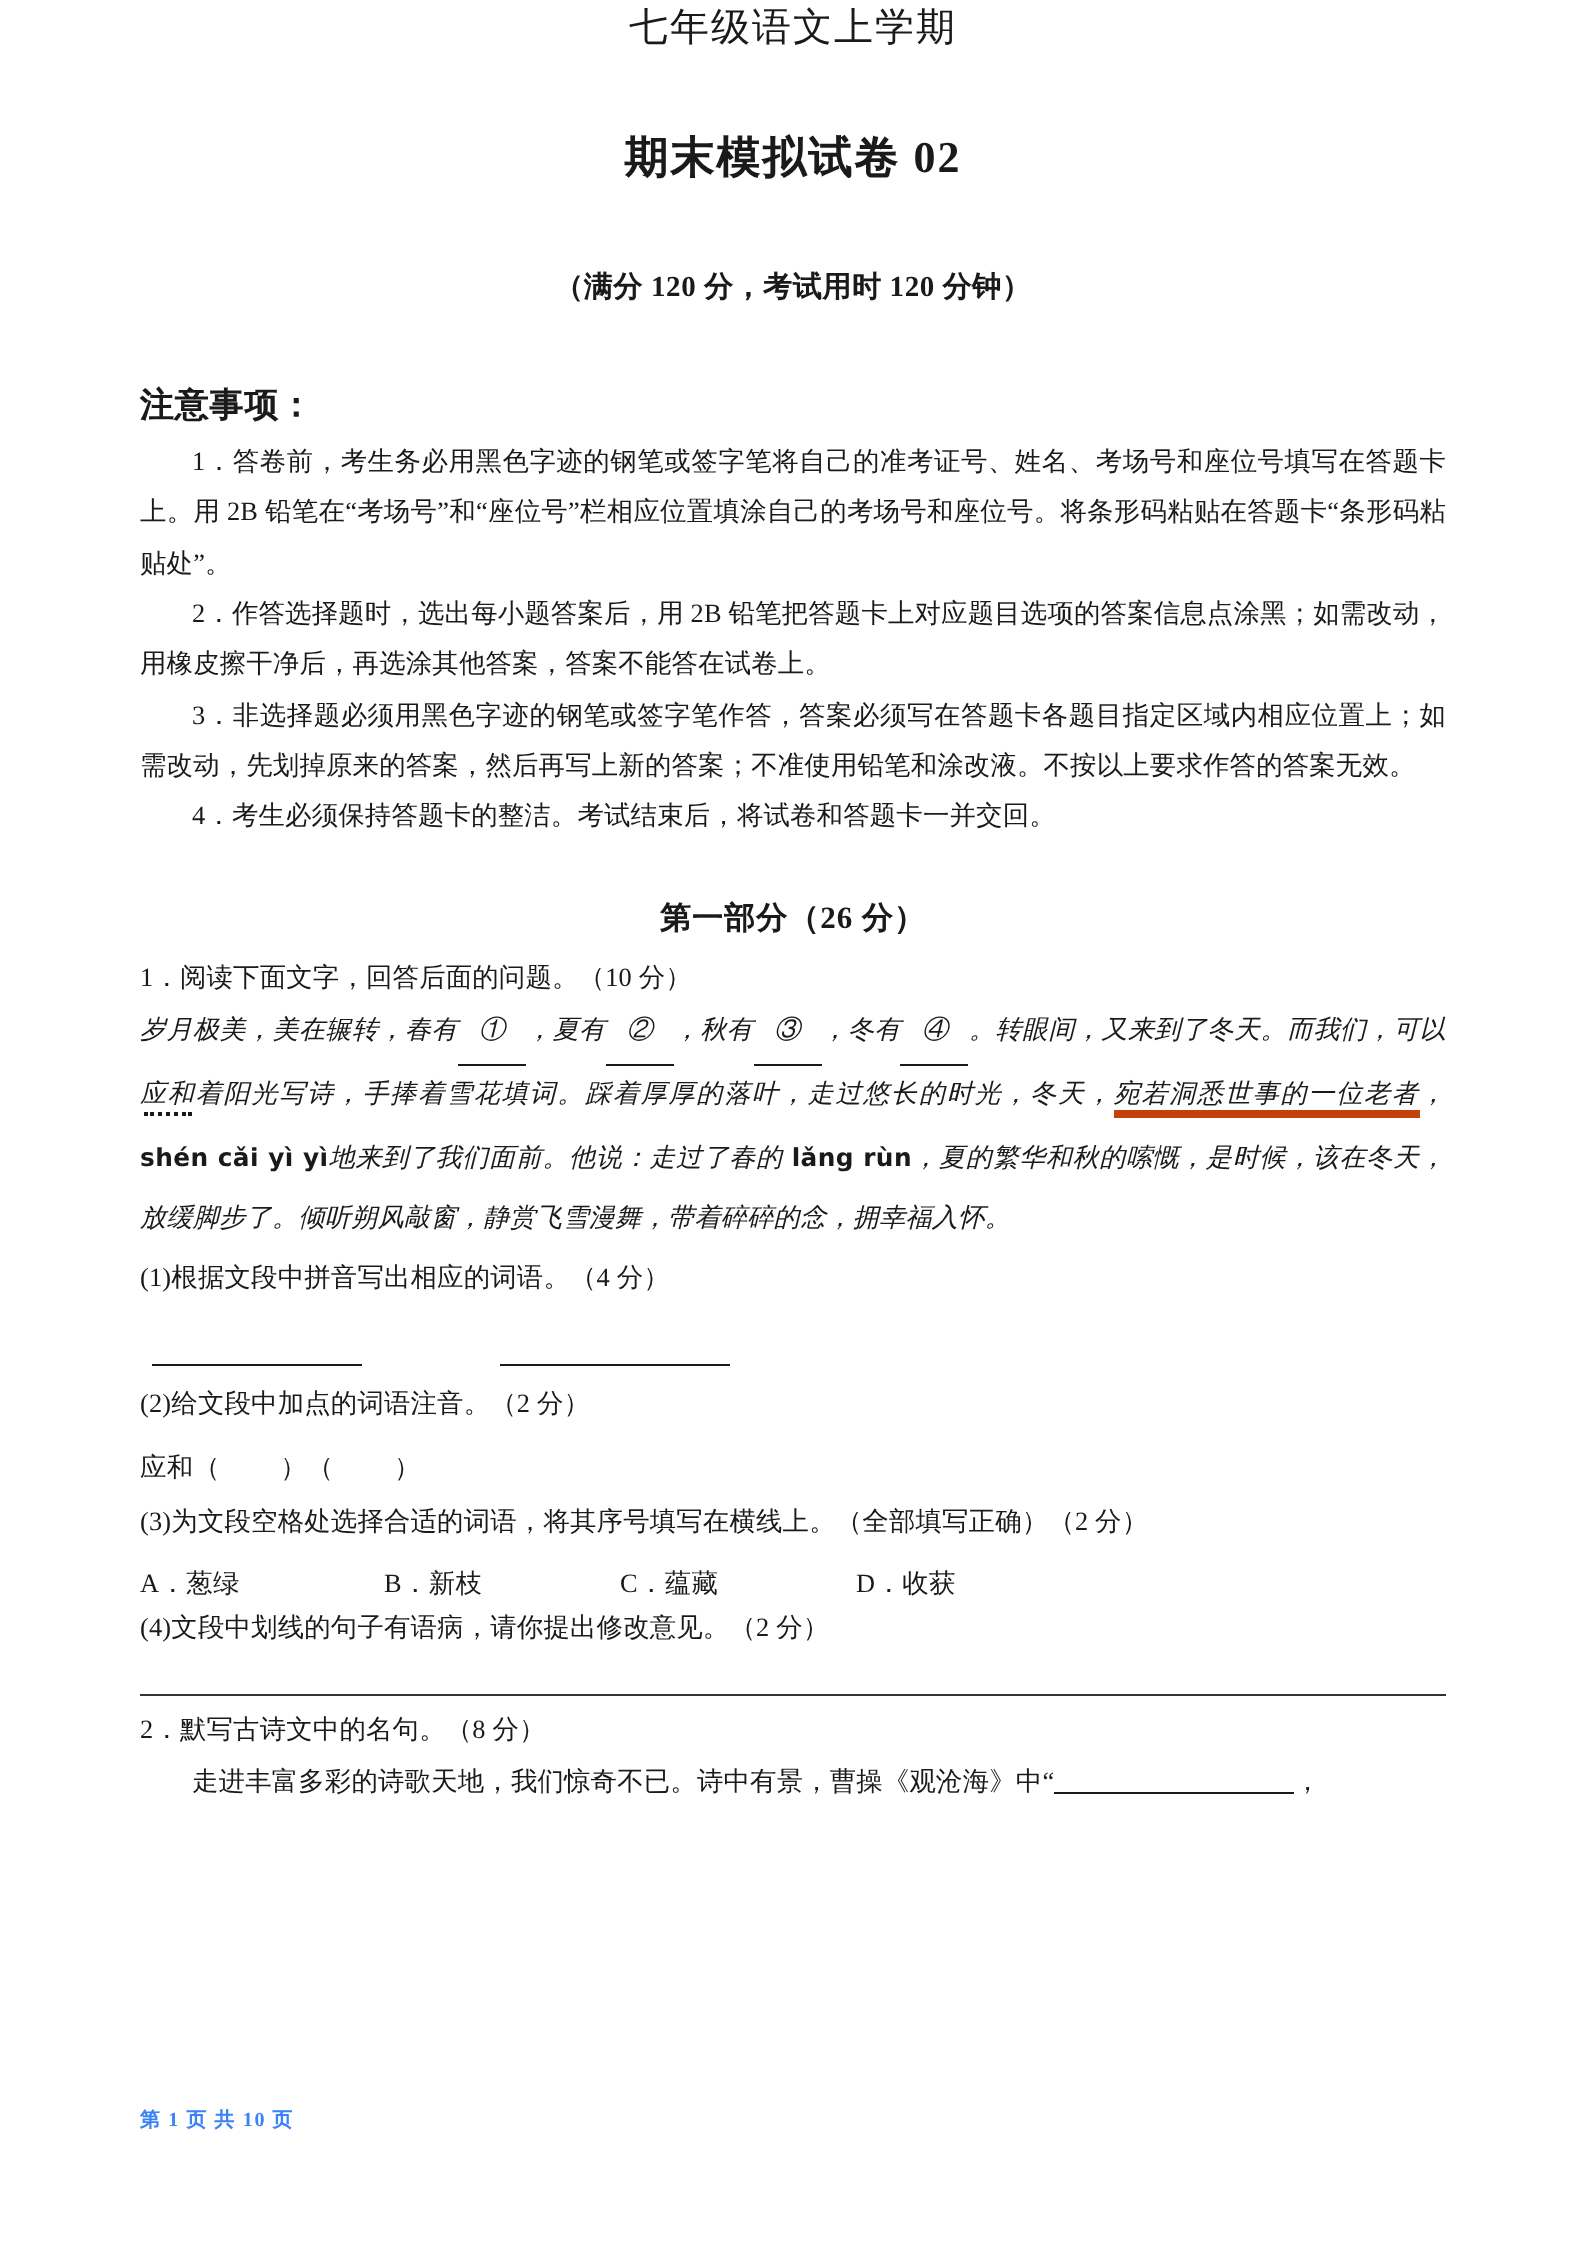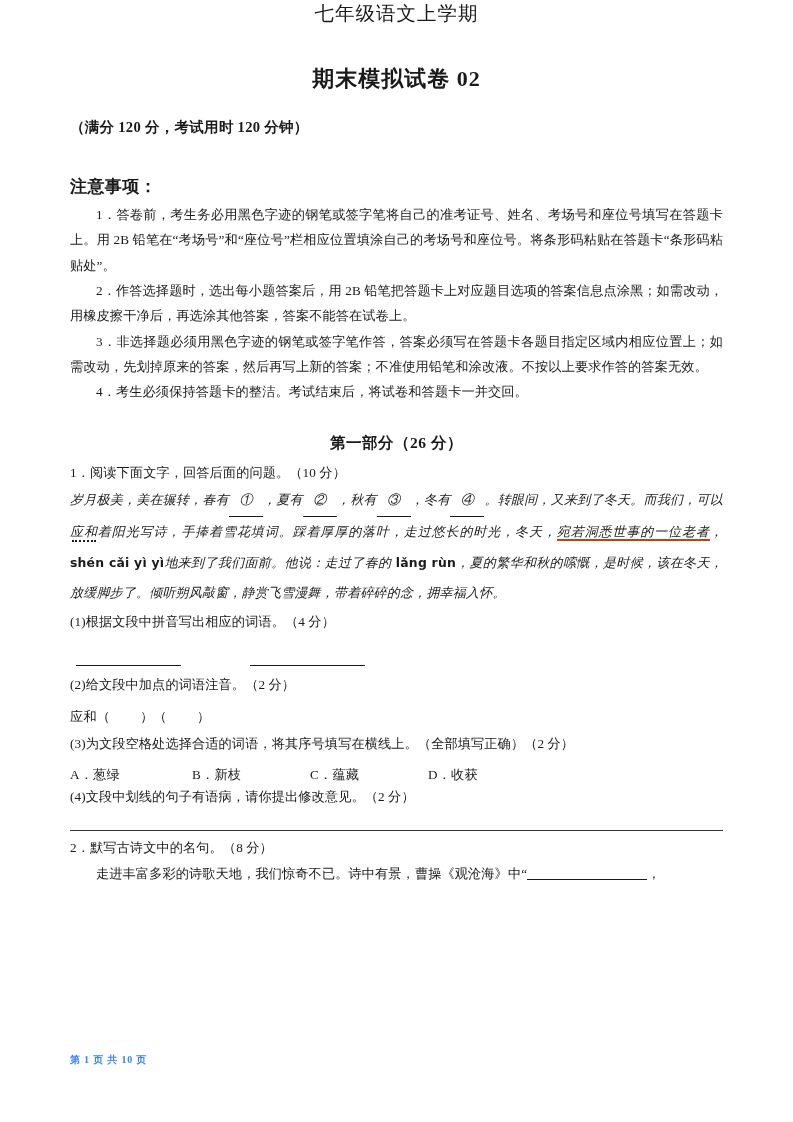--- a/index.html
+++ b/index.html
@@ -36,23 +36,24 @@
   .doc-subtitle {
     text-align: center;
     font-size: 22px;
     font-weight: bold;
     letter-spacing: 1px;
     margin: 0;
     padding-top: 37px;
     font-family: "Liberation Serif", "DejaVu Serif", serif;
   }
   .doc-meta {
+    text-align: center;
     font-size: 14.5px;
     font-weight: bold;
-    margin: 0;
+    margin: 16px;
     padding-top: 24px;
     letter-spacing: 0.3px;
   }
 
   
   .notice-wrap {
     margin-top: 38px;
   }
   .notice-heading {
     font-size: 17px;
@@ -107,21 +108,21 @@
     text-indent: 26px;
     display: inline;
   }
   .u-blank {
     display: inline-block;
     border-bottom: 1px solid #1a1a1a;
     text-align: center;
     min-width: 34px;
   }
   .u-underline {
-    border-bottom: 2px solid #c2410c;
+    border-bottom: 4px solid #c2410c;
   }
   .dotted-under {
     position: relative;
   }
   .dotted-under::after {
     content: "";
     position: absolute;
     left: 8%;
     right: 8%;
     bottom: -3px;

